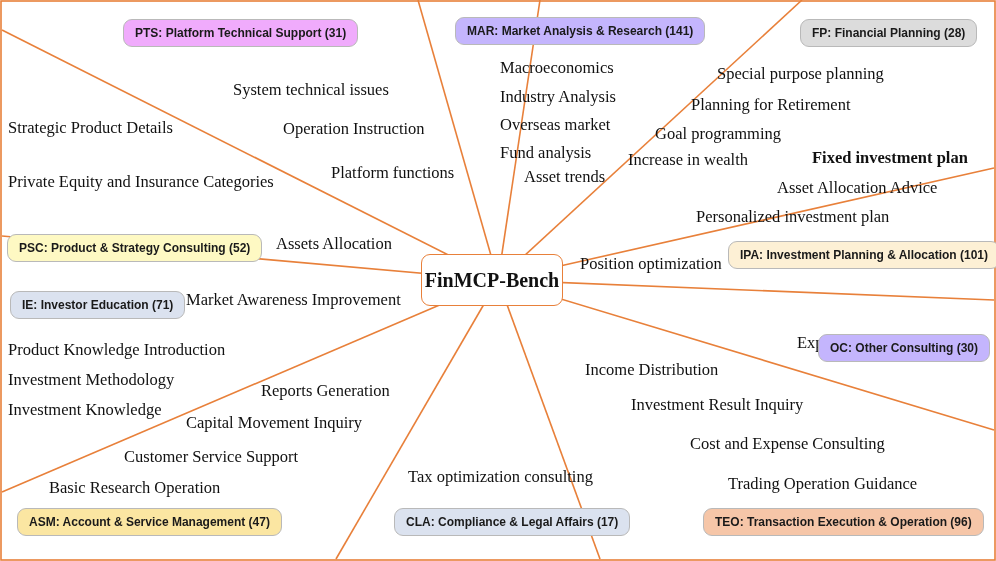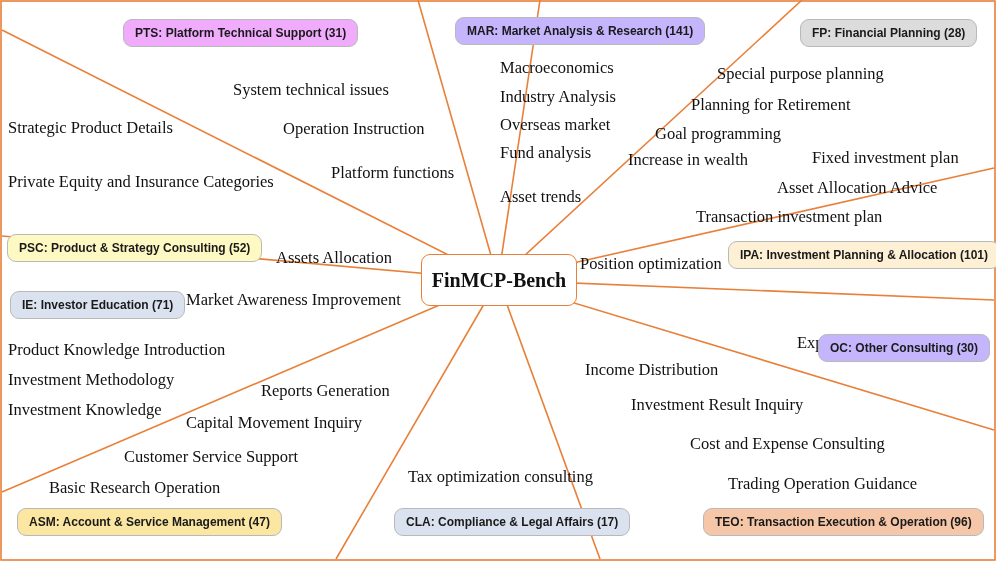--- a/index.html
+++ b/index.html
@@ -19,21 +19,21 @@
     position: absolute;
     left: 0; top: 0;
     width: 996px;
     height: 561px;
     pointer-events: none;
   }
   .center-node {
     position: absolute;
     left: 421px;
     top: 254px;
-    width: 156px;
+    width: 142px;
     height: 52px;
     box-sizing: border-box;
     border: 1.6px solid #e8803a;
     border-radius: 9px;
     background: #ffffff;
     display: flex;
     align-items: center;
     justify-content: center;
     font-family: "Liberation Serif", serif;
     font-weight: bold;
@@ -100,31 +100,31 @@
       <div class="cat-label" style="left: 703px; top: 508px; background: rgb(246, 198, 168);">TEO: Transaction Execution &amp; Operation (96)</div>
     </div>
   <div id="leaves">
       <div class="leaf" style="left: 233px; top: 80px;">System technical issues</div>
       <div class="leaf" style="left: 283px; top: 119px;">Operation Instruction</div>
       <div class="leaf" style="left: 331px; top: 163px;">Platform functions</div>
       <div class="leaf" style="left: 500px; top: 58px;">Macroeconomics</div>
       <div class="leaf" style="left: 500px; top: 87px;">Industry Analysis</div>
       <div class="leaf" style="left: 500px; top: 115px;">Overseas market</div>
       <div class="leaf" style="left: 500px; top: 143px;">Fund analysis</div>
-      <div class="leaf" style="left: 500px; top: 167px; margin-top: 20px;">Asset trends</div>
+      <div class="leaf" style="left: 524px; top: 167px;">Asset trends</div>
       <div class="leaf" style="left: 717px; top: 64px;">Special purpose planning</div>
       <div class="leaf" style="left: 691px; top: 95px;">Planning for Retirement</div>
       <div class="leaf" style="left: 655px; top: 124px;">Goal programming</div>
       <div class="leaf" style="left: 628px; top: 150px;">Increase in wealth</div>
       <div class="leaf" style="left: 8px; top: 118px;">Strategic Product Details</div>
       <div class="leaf" style="left: 8px; top: 172px;">Private Equity and Insurance Categories</div>
-      <div class="leaf" style="left: 276px; top: 234px; margin-top: 14px;">Assets Allocation</div>
-      <div class="leaf" style="left: 812px; top: 148px;">Fixed investment plan</div>
+      <div class="leaf" style="left: 276px; top: 234px;">Assets Allocation</div>
+      <div class="leaf" style="left: 812px; top: 148px; font-weight: bold;">Fixed investment plan</div>
       <div class="leaf" style="left: 777px; top: 178px;">Asset Allocation Advice</div>
-      <div class="leaf" style="left: 696px; top: 207px;">Transaction investment plan</div>
+      <div class="leaf" style="left: 696px; top: 207px;">Personalized investment plan</div>
       <div class="leaf" style="left: 580px; top: 254px;">Position optimization</div>
       <div class="leaf" style="left: 186px; top: 290px;">Market Awareness Improvement</div>
       <div class="leaf" style="left: 8px; top: 340px;">Product Knowledge Introduction</div>
       <div class="leaf" style="left: 8px; top: 370px;">Investment Methodology</div>
       <div class="leaf" style="left: 8px; top: 400px;">Investment Knowledge</div>
       <div class="leaf" style="left: 797px; top: 333px;">Expression of emotion</div>
       <div class="leaf" style="left: 585px; top: 360px;">Income Distribution</div>
       <div class="leaf" style="left: 261px; top: 381px;">Reports Generation</div>
       <div class="leaf" style="left: 186px; top: 413px;">Capital Movement Inquiry</div>
       <div class="leaf" style="left: 124px; top: 447px;">Customer Service Support</div>

